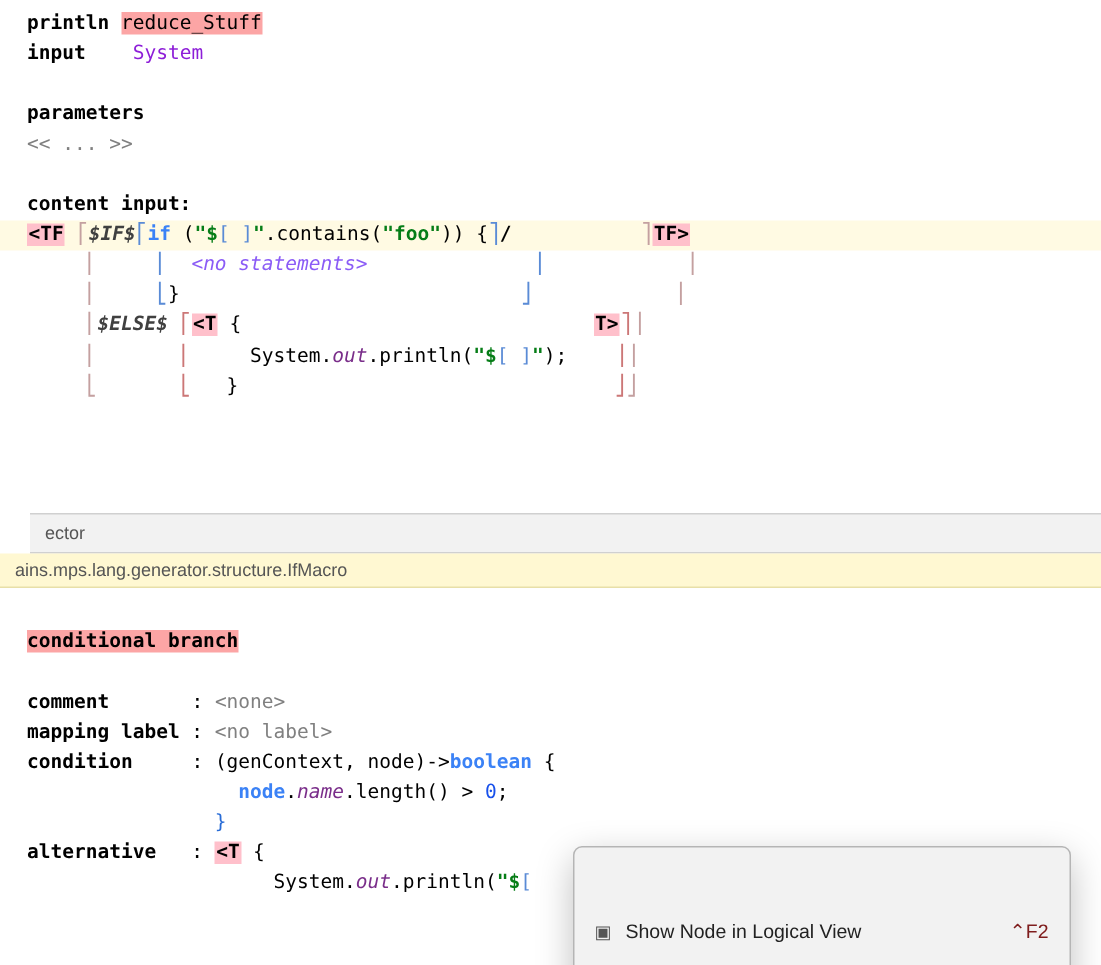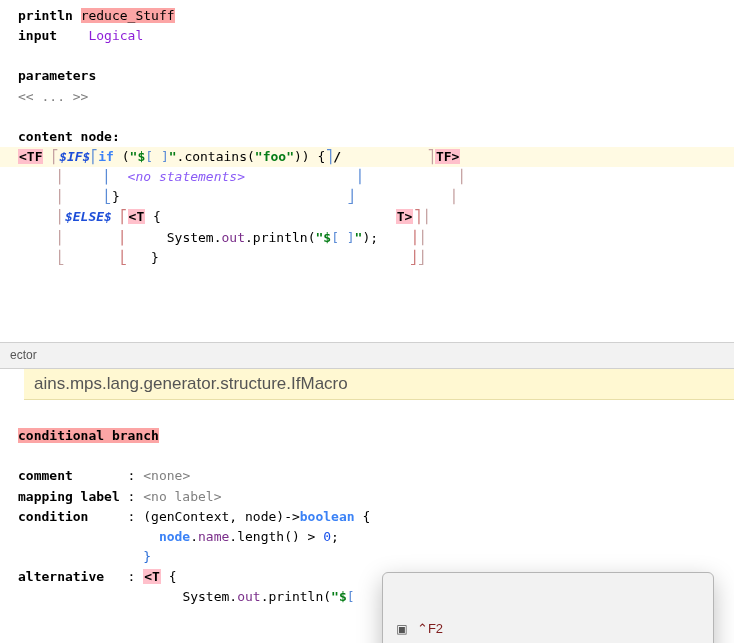--- a/index.html
+++ b/index.html
@@ -39,64 +39,65 @@
     color: #8b5cf6;
     font-style: italic;
   }
   .dim-nolabel {
     color: #808080;
   }
   .fold {
     color: #808080;
   }
   .macro {
-    color: #1d4ed8;
+    color: #404040;
     font-style: italic;
     font-weight: bold;
   }
   .tag {
     background: #ffc0cb;
     color: #000;
     padding: 0 1px;
     font-weight: bold;
   }
   .string {
     color: #067d17;
     font-weight: bold;
   }
   .field-ref {
     color: #7a2e8a;
+    font-style: italic;
   }
   .num {
     color: #1750eb;
   }
   .line-highlight {
     background: #fffae3;
     display: block;
     margin-left: -18px;
     padding-left: 18px;
   }
 
   .divider-bar {
     background: #f2f2f2;
     border-top: 1px solid #d0d0d0;
     border-bottom: 1px solid #d0d0d0;
     padding: 3px 10px;
     color: #555;
     font-family: -apple-system, BlinkMacSystemFont, "Segoe UI", sans-serif;
     font-size: 12px;
+    margin-left: 20px;
   }
   .breadcrumb {
     background: #fff8d2;
     border-bottom: 1px solid #e8dfa8;
     padding: 2px 10px;
     font-family: -apple-system, BlinkMacSystemFont, "Segoe UI", sans-serif;
-    font-size: 17px;
+    font-size: 12px;
     color: #555;
-    margin-left: 24px;
   }
   .bottom-pane {
     position: relative;
     min-height: 260px;
   }
   .context-menu {
     position: absolute;
     top: 172px;
     left: 382px;
     width: 330px;
@@ -129,26 +130,26 @@
   .gutter-bracket {
     color: #c4a0a0;
   }
   .blue-bracket { color: #5a8bd6; }
   .red-border { color: #c77; }
 </style>
 </head>
 <body>
 
 <div class="pane top-pane"><span class="kw-plain">println</span> <span class="hl-yellow">reduce_Stuff</span>
-<span class="kw-plain">input</span>    <span class="type">Logical</span>
+<span class="kw-plain">input</span>    <span class="type">System</span>
 &nbsp;
 <span class="kw-plain">parameters</span>
 <span class="fold">&lt;&lt; ... &gt;&gt;</span>
 &nbsp;
-<span class="kw-plain">content node:</span>
+<span class="kw-plain">content input:</span>
 <span class="line-highlight"><span class="tag">&lt;TF</span> <span class="gutter-bracket">⎡</span><span class="macro">$IF$</span><span class="blue-bracket">⎡</span><span class="kw">if</span> (<span class="string">"$</span><span class="blue-bracket">[</span> <span class="blue-bracket">]</span><span class="string">"</span><span>.contains(</span><span class="string">"foo"</span>)) <span>{</span><span class="blue-bracket">⎤</span><span class="kw-plain">/</span>           <span class="gutter-bracket">⎤</span><span class="tag">TF&gt;</span></span>     <span class="gutter-bracket">⎢</span>     <span class="blue-bracket">⎢</span>  <span class="dim">&lt;no statements&gt;</span>              <span class="blue-bracket">⎥</span>            <span class="gutter-bracket">⎥</span>
      <span class="gutter-bracket">⎢</span>     <span class="blue-bracket">⎣</span><span>}</span>                             <span class="blue-bracket">⎦</span>            <span class="gutter-bracket">⎥</span>
      <span class="gutter-bracket">⎢</span><span class="macro">$ELSE$</span> <span class="red-border">⎡</span><span class="tag">&lt;T</span> <span>{</span>                              <span class="tag">T&gt;</span><span class="red-border">⎤</span><span class="gutter-bracket">⎥</span>
      <span class="gutter-bracket">⎢</span>       <span class="red-border">⎢</span>     <span>System.</span><span class="field-ref">out</span><span>.println(</span><span class="string">"$</span><span class="blue-bracket">[</span> <span class="blue-bracket">]</span><span class="string">"</span><span>);</span>    <span class="red-border">⎥</span><span class="gutter-bracket">⎥</span>
      <span class="gutter-bracket">⎣</span>       <span class="red-border">⎣</span>   <span>}</span>                                <span class="red-border">⎦</span><span class="gutter-bracket">⎦</span>
 </div>
 
 <div class="divider-bar"><span>ector</span></div>
 <div class="breadcrumb"><span>ains.mps.lang.generator.structure.IfMacro</span></div>
 
@@ -160,20 +161,21 @@
 <span class="kw-plain">condition</span>     : <span>(genContext, node)-&gt;</span><span class="kw">boolean</span><span> {</span>
                   <span class="kw">node</span>.<span class="field-ref">name</span><span>.length() &gt; </span><span class="num">0</span><span>;</span>
                 <span style="color:#276bd6">}</span>
 <span class="kw-plain">alternative</span>   : <span class="tag">&lt;T</span><span> {</span>
                      <span>System.</span><span class="field-ref">out</span><span>.println(</span><span class="string">"$</span><span class="blue-bracket">[</span>
 
   
   <div class="context-menu">
     <div class="menu-item">
       <span class="menu-icon">▣</span>
+      <span class="menu-label">Show Node in Logical View</span>
       <span class="menu-shortcut">⌃F2</span>
     </div>
     
     
     
     
     
     
     
   </div>

